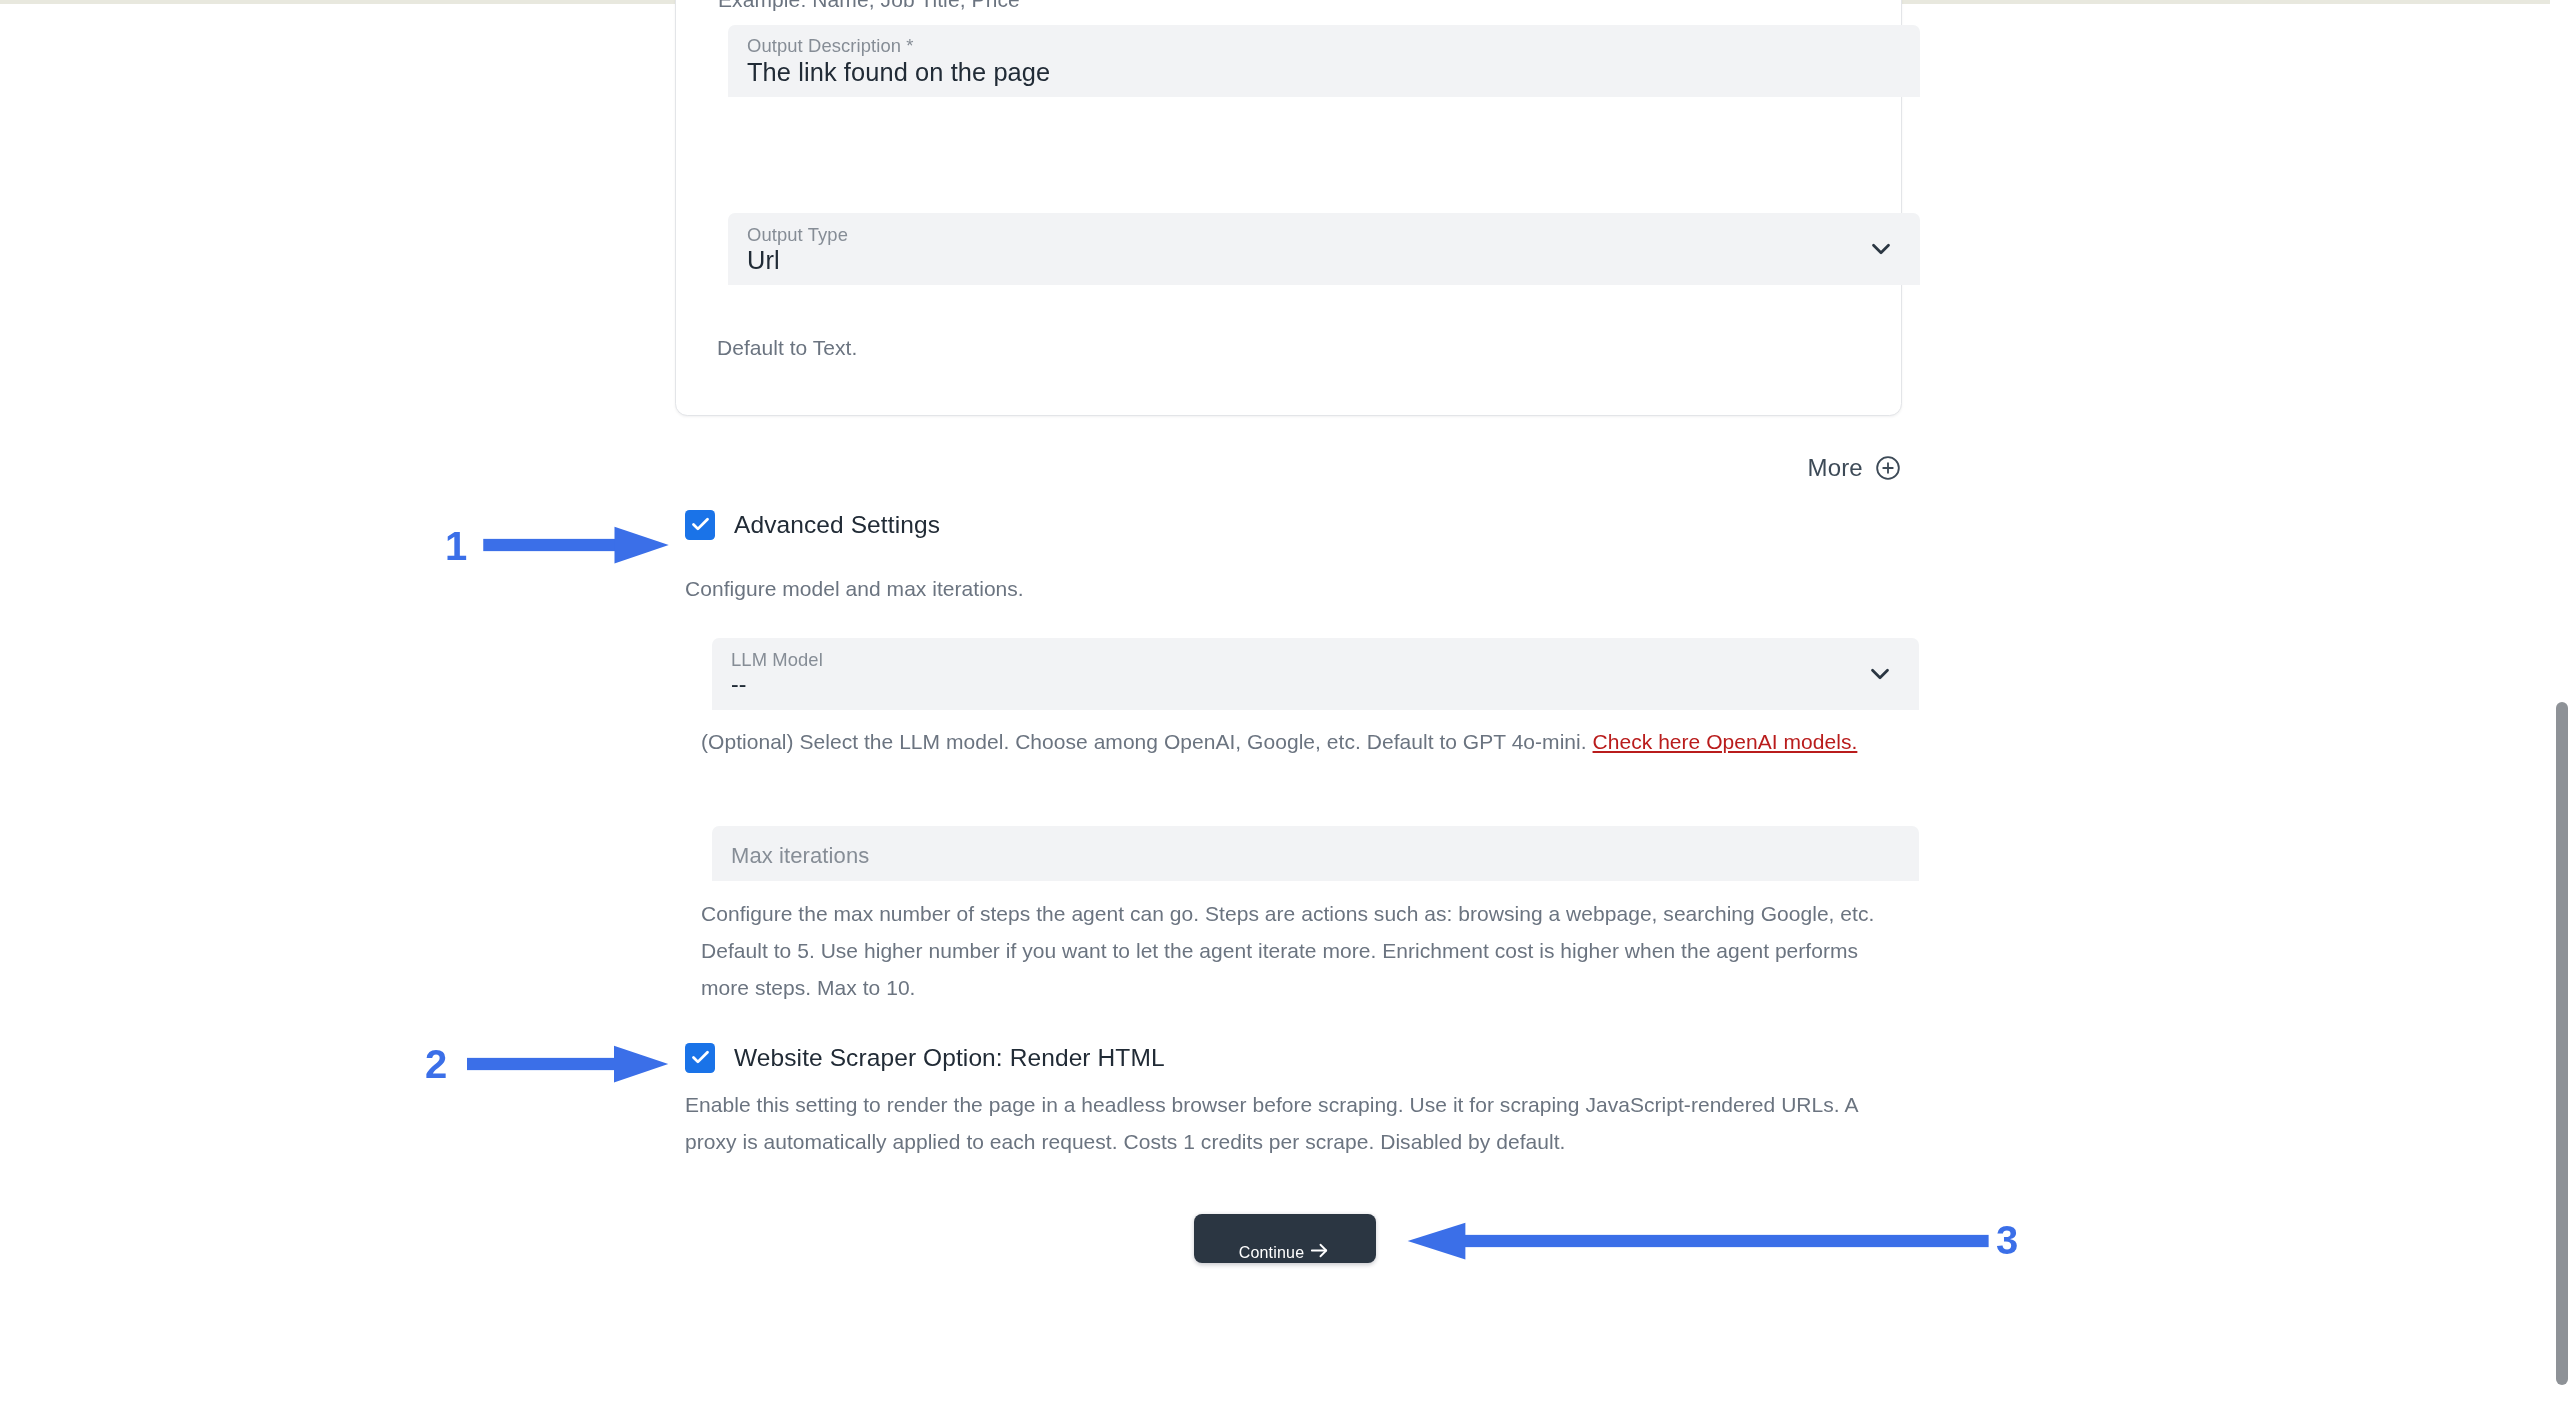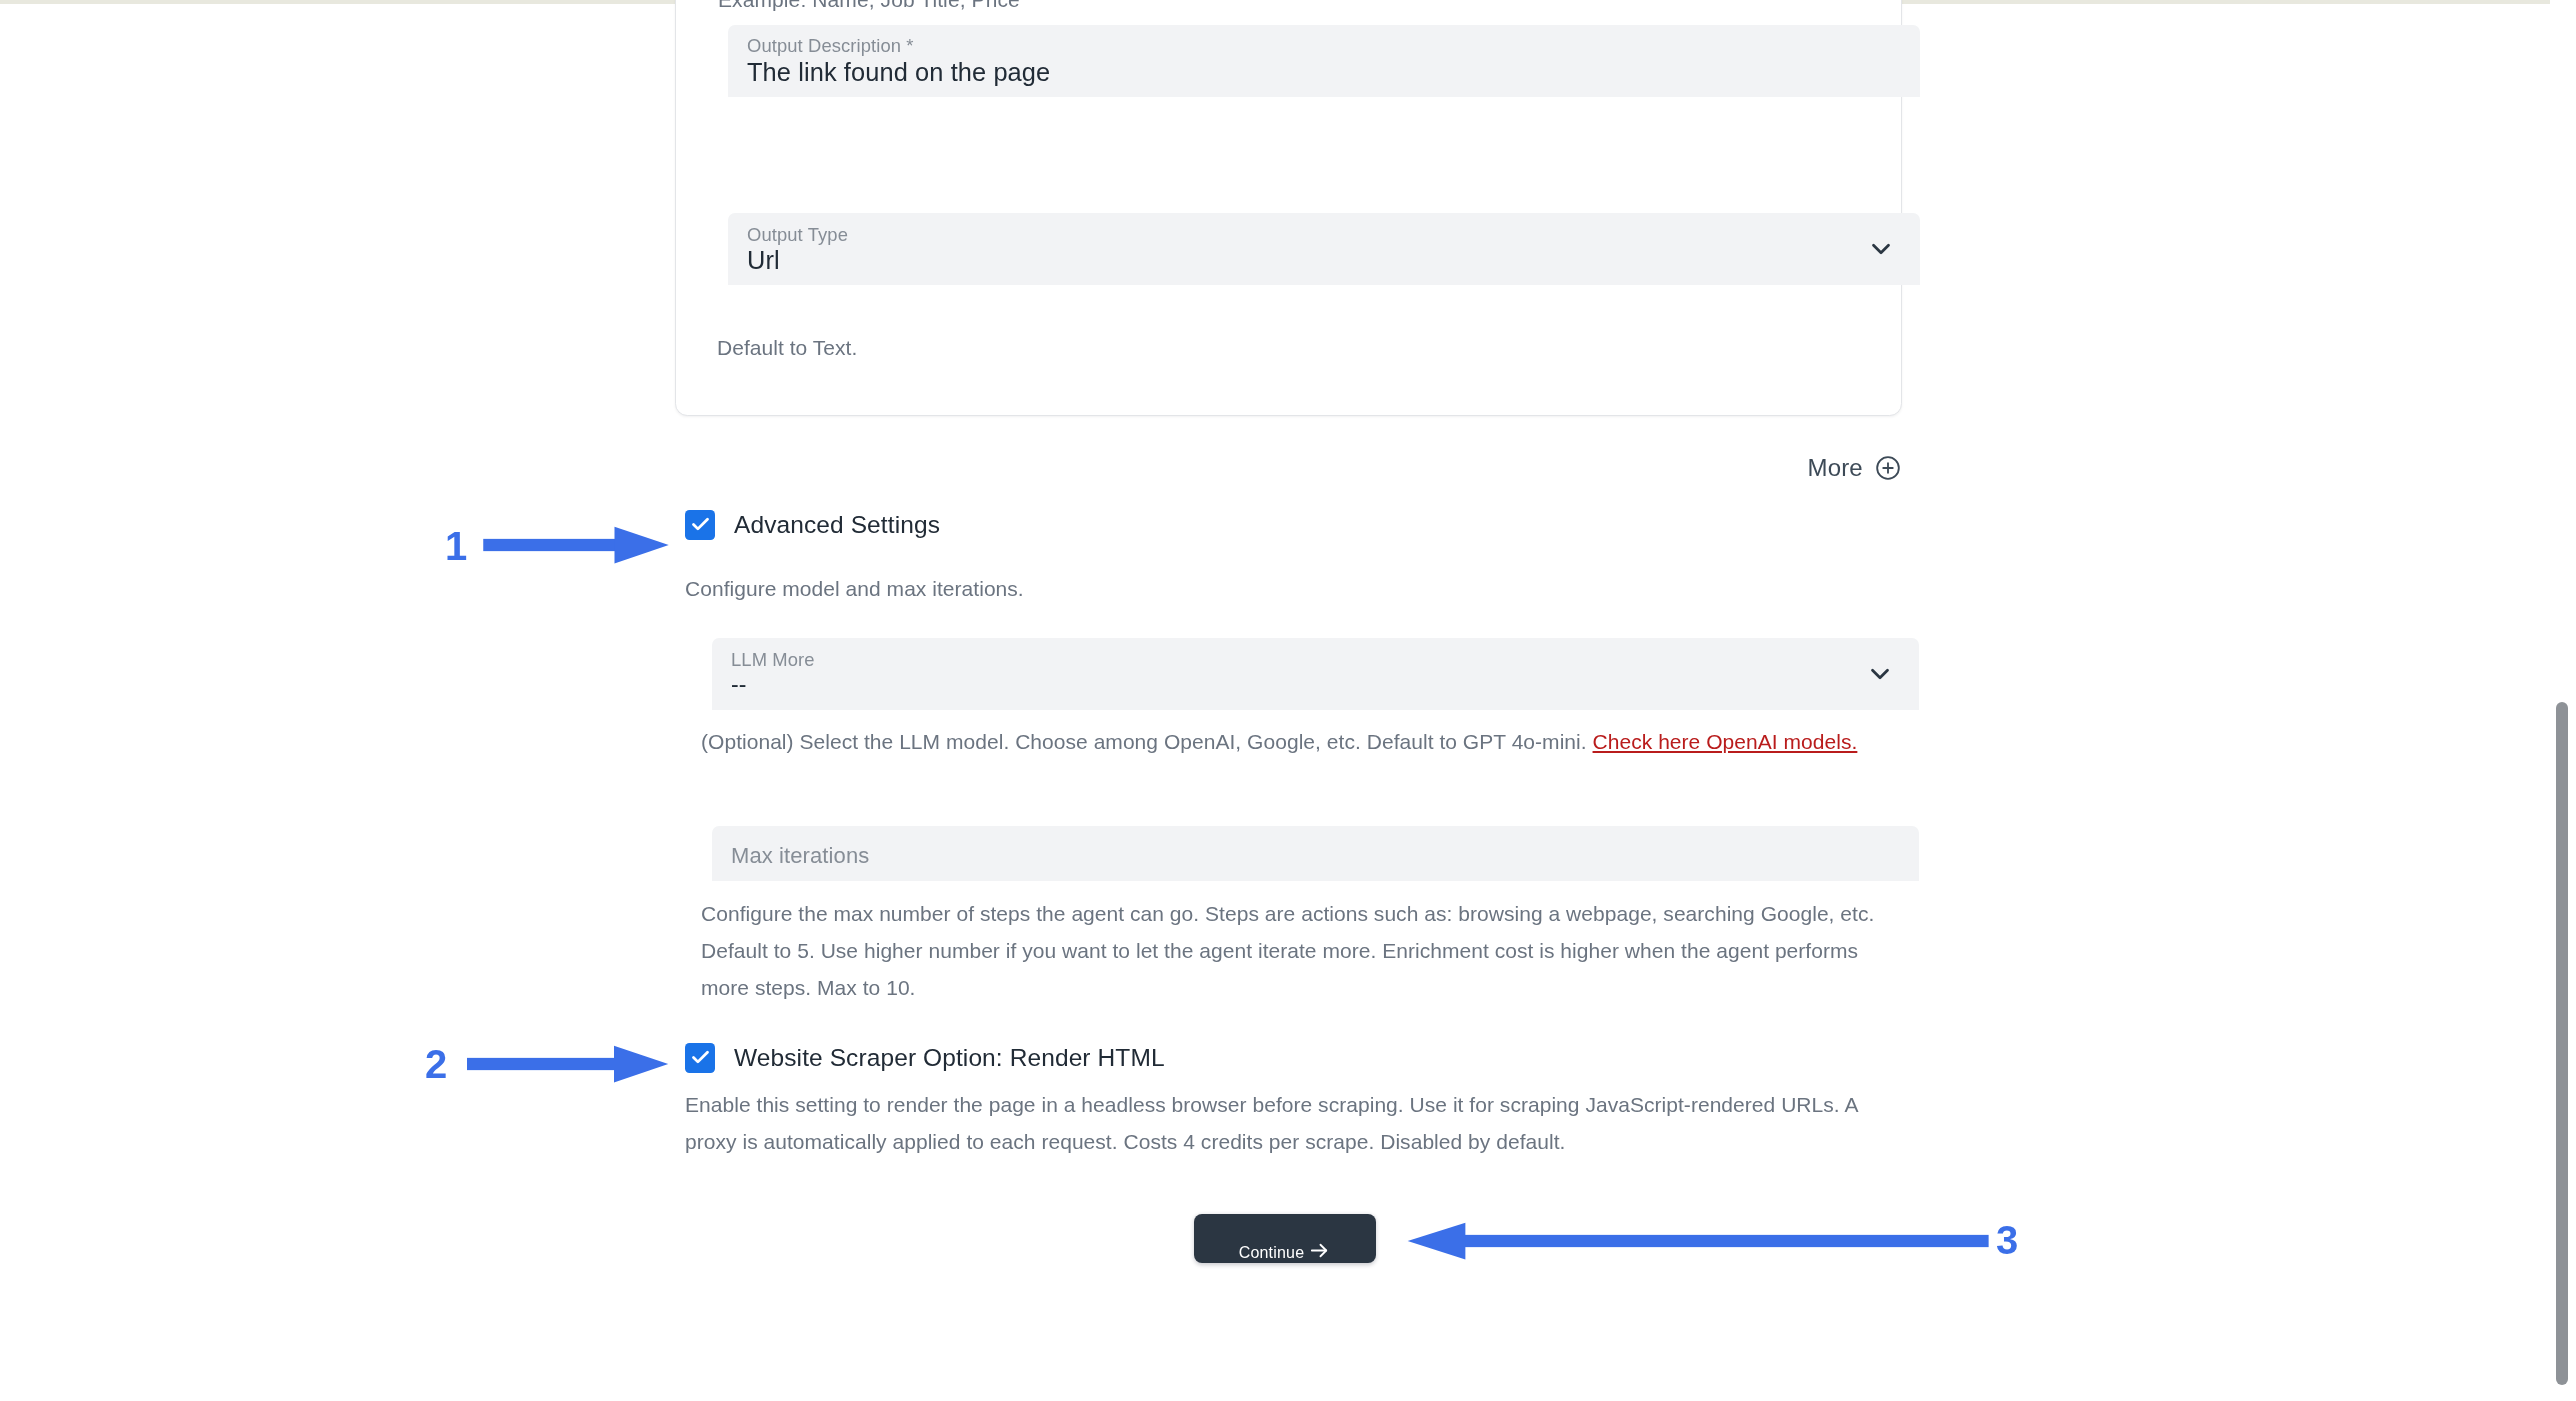--- a/index.html
+++ b/index.html
@@ -230,21 +230,21 @@
       <svg width="23" height="21" viewBox="0 0 24 24" fill="none" stroke="#ffffff" stroke-width="3.2" stroke-linecap="round" stroke-linejoin="round">
         <polyline points="20 6 9 17 4 12"></polyline>
       </svg>
     </span>
     <span class="check-label">Advanced Settings</span>
   </div>
 
   <div class="check-desc" style="left:685px; top:570px; width:1192px;">Configure model and max iterations.</div>
 
   <div class="filled-field" style="left:676px; top:638px; width:1207px; height:72px;">
-    <div class="filled-label">LLM More</div>
+    <div class="filled-label">LLM Model</div>
     <div class="filled-value placeholder-dash">--</div>
     <span class="chevron-down" style="right:24.5px; top:21px;">
       <svg width="30" height="30" viewBox="0 0 24 24" fill="none" stroke="#2b3642" stroke-width="2.2" stroke-linecap="round" stroke-linejoin="round">
         <polyline points="6 9 12 15 18 9"></polyline>
       </svg>
     </span>
   </div>
 
   <div class="helper-text" style="left:701px; top:723px; width:1174px;">
     <span>(Optional) Select the LLM model. Choose among OpenAI, Google, etc. Default to GPT 4o-mini. </span><a href="#">Check here OpenAI models.</a>
@@ -258,21 +258,21 @@
 
   <div class="check-row" style="left:685px; top:1043px;">
     <span class="checkbox">
       <svg width="23" height="21" viewBox="0 0 24 24" fill="none" stroke="#ffffff" stroke-width="3.2" stroke-linecap="round" stroke-linejoin="round">
         <polyline points="20 6 9 17 4 12"></polyline>
       </svg>
     </span>
     <span class="check-label">Website Scraper Option: Render HTML</span>
   </div>
 
-  <div class="check-desc" style="left:685px; top:1086px; width:1192px;">Enable this setting to render the page in a headless browser before scraping. Use it for scraping JavaScript-rendered URLs. A proxy is automatically applied to each request. Costs 4 credits per scrape. Disabled by default.</div>
+  <div class="check-desc" style="left:685px; top:1086px; width:1192px;">Enable this setting to render the page in a headless browser before scraping. Use it for scraping JavaScript-rendered URLs. A proxy is automatically applied to each request. Costs 1 credits per scrape. Disabled by default.</div>
 
   <button class="continue-btn">
     <span>Continue</span>
     <span style="display:flex;align-items:center;">
       <svg width="23" height="23" viewBox="0 0 24 24" fill="none" stroke="#ffffff" stroke-width="1.9" stroke-linecap="round" stroke-linejoin="round">
         <line x1="4" y1="12" x2="19" y2="12"></line>
         <polyline points="13 6 19 12 13 18"></polyline>
       </svg>
     </span>
   </button>

